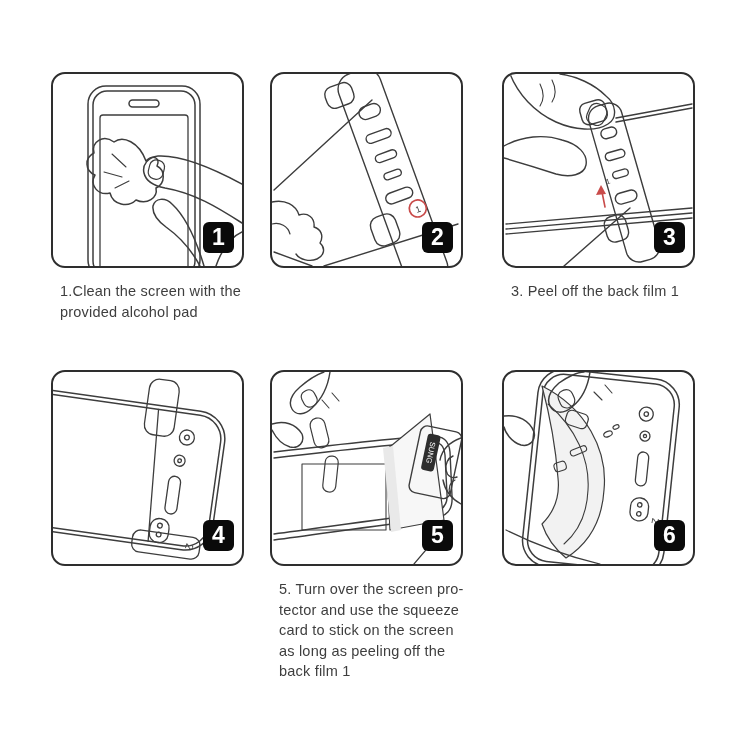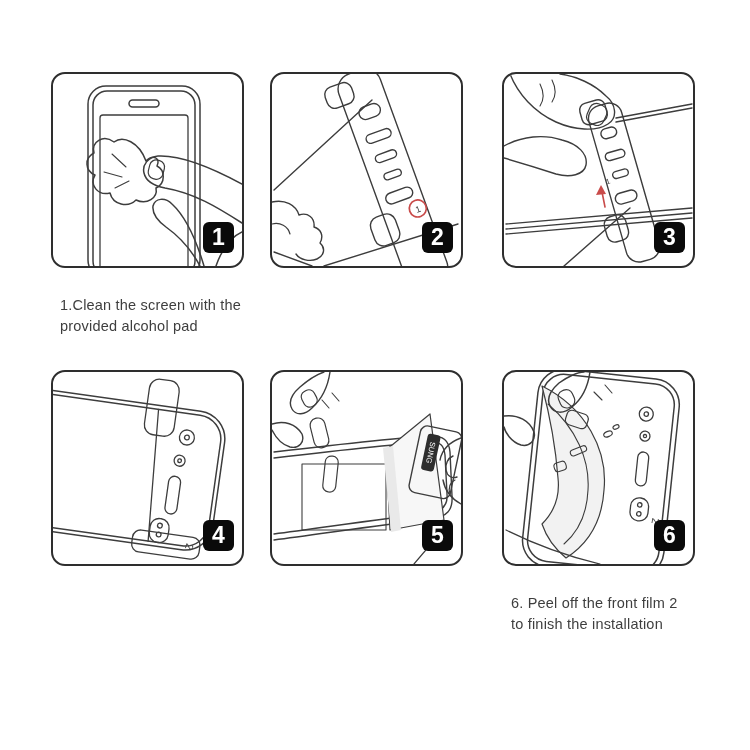--- a/index.html
+++ b/index.html
@@ -19,21 +19,21 @@
     border:2px solid #2e2e2e;border-radius:14px;background:#fff;overflow:hidden;
   }
   .frame svg{position:absolute;left:0;top:0;display:block;}
   .badge{
     position:absolute;right:8px;bottom:13px;width:31px;height:31px;
     background:#0a0a0a;border-radius:6px;color:#ffffff;
     display:flex;align-items:center;justify-content:center;
     font-size:23px;font-weight:700;line-height:1;
   }
   .caption{
-    margin-top:27px;padding-left:9px;
+    margin-top:13px;padding-left:9px;
     font-size:14.5px;line-height:1.42;letter-spacing:.2px;
     color:#3e3e3e;white-space:pre-line;
   }
 </style>
 </head>
 <body>
 
 <div class="stage">
 
   <div class="panel" id="panel-1">
@@ -127,20 +127,21 @@
           <g stroke="#c94b4a">
             <path d="M101,133 L98,118" stroke-width="1.6"></path>
             <path d="M97,111 L92,121 L102,120 Z" fill="#c94b4a" stroke="none"></path>
           </g>
         </g>
       </svg>
       <div class="badge">
           <span>3</span>
         </div>
     </div>
+    <div class="caption">3. Peel off the back film 1</div>
   </div>
 
   <div class="panel" id="panel-4">
     <div class="frame">
       <svg width="189" height="192" viewBox="0 0 189 192">
         <g fill="none" stroke="#3d3d3d" stroke-width="1.5" stroke-linecap="round" stroke-linejoin="round">
           <g transform="rotate(8 20 100)">
             <g>
               <rect x="-70" y="22" width="236" height="140" rx="28"></rect>
               <rect x="-66" y="26" width="228" height="132" rx="24"></rect>
@@ -202,20 +203,25 @@
             <path d="M0,52 C12,48 24,52 30,62 C33,70 27,77 18,75 C8,72 2,62 0,58"></path>
             <rect x="40" y="46" width="15" height="30" rx="7" transform="rotate(-14 47 61)" stroke-width="1.2"></rect>
             <rect x="52" y="84" width="13" height="36" rx="6" transform="rotate(6 58 102)" stroke-width="1.2"></rect>
           </g>
         </g>
       </svg>
       <div class="badge">
           <span>5</span>
         </div>
     </div>
+    <div class="caption">5. Turn over the screen pro-
+tector and use the squeeze
+card to stick on the screen
+as long as peeling off the
+back film 1</div>
   </div>
 
   <div class="panel" id="panel-6">
     <div class="frame">
       <svg width="189" height="192" viewBox="0 0 189 192">
         <g fill="none" stroke="#3d3d3d" stroke-width="1.5" stroke-linecap="round" stroke-linejoin="round">
           <g transform="rotate(6 100 100)">
             <g>
               <rect x="26" y="2" width="142" height="198" rx="26"></rect>
               <rect x="31" y="7" width="132" height="188" rx="21"></rect>
@@ -247,17 +253,15 @@
             <rect x="62" y="40" width="22" height="15" rx="5" transform="rotate(18 73 47)" stroke-width="1.2"></rect>
           </g>
           <path d="M2,158 C30,172 62,184 96,192" stroke-width="1.2"></path>
           <text x="151" y="152" font-size="11" fill="#3d3d3d" stroke="none" text-anchor="middle" transform="rotate(100 151 149)">2</text>
         </g>
       </svg>
       <div class="badge">
           <span>6</span>
         </div>
     </div>
-    <div class="caption">6. Peel off the front film 2
-to finish the installation</div>
   </div>
 
 </div>
 
 </body></html>

